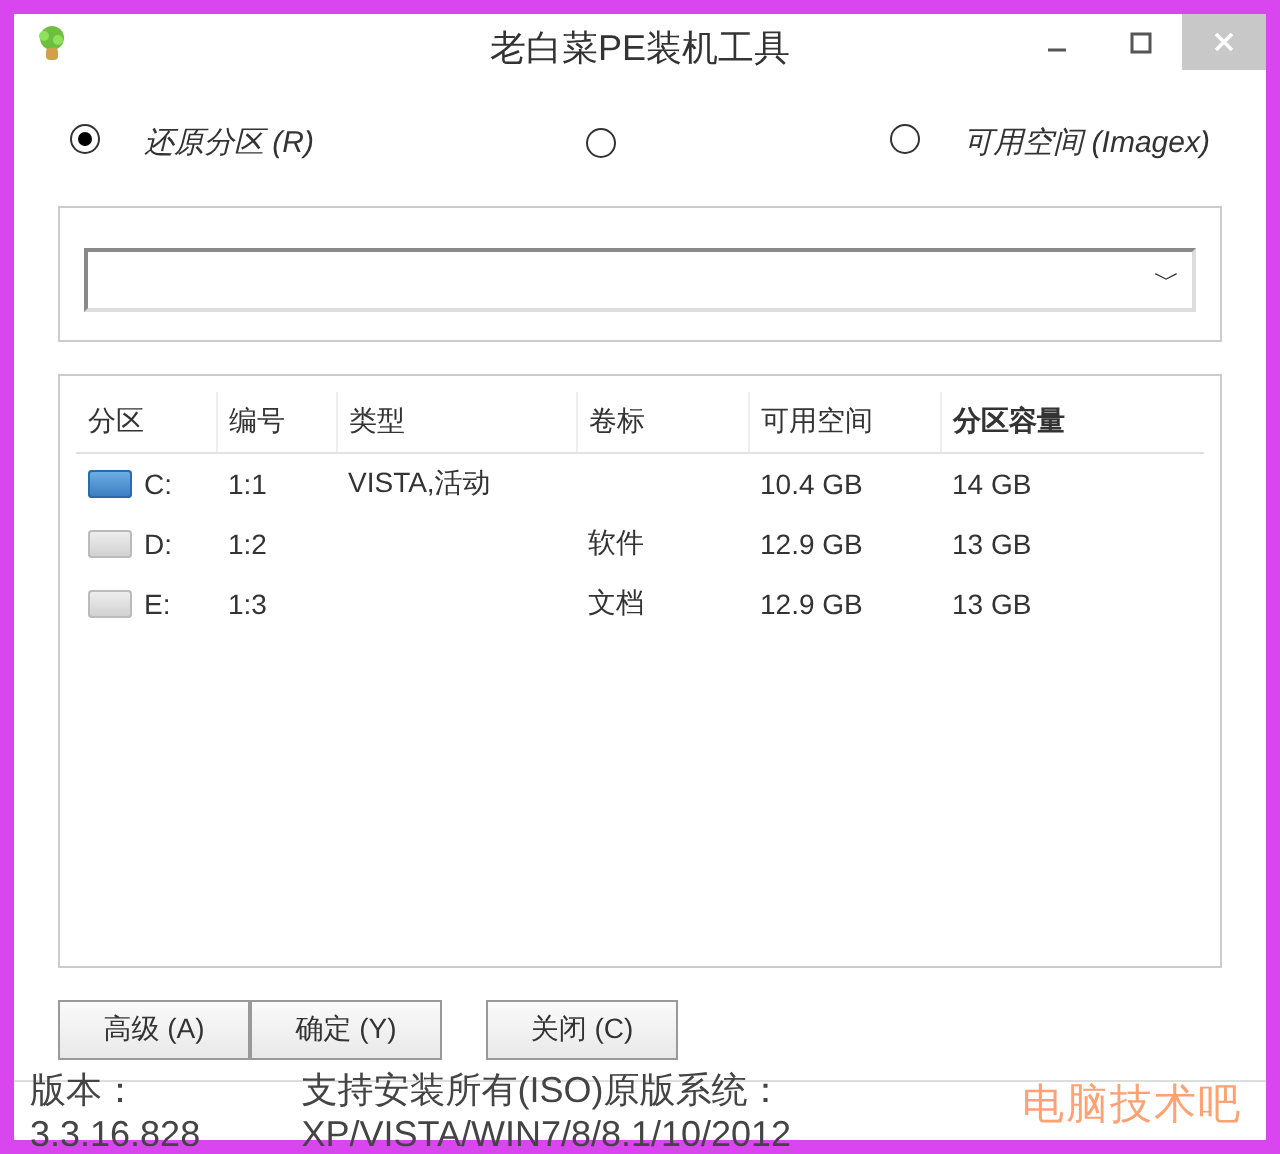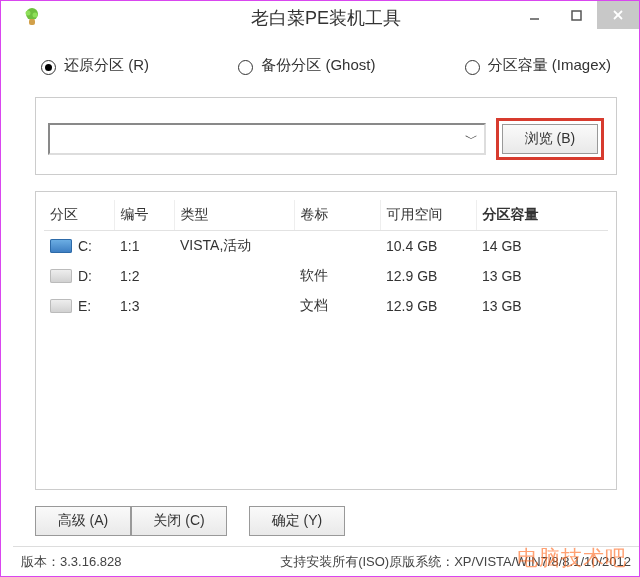--- a/index.html
+++ b/index.html
@@ -5,24 +5,23 @@
   * { box-sizing:border-box; }
   body {
     margin:0; padding:0;
     width:640px; height:577px;
     font-family:"Microsoft YaHei","SimSun",sans-serif;
     font-size:15px; color:#333;
     background:#fff;
   }
   .window {
     width:640px; height:577px;
-    border:1px solid #d946ef;
+    border:7px solid #d946ef;
     display:flex; flex-direction:column;
     position:relative;
-    padding-left:12px;
   }
   
   .titlebar {
     height:35px; background:#fff;
     display:flex; align-items:center;
     position:relative;
     border-bottom:1px solid rgba(0,0,0,0);
   }
   .titlebar .app-icon { margin-left:8px; }
   .titlebar .title-text {
@@ -37,21 +36,21 @@
     font-size:14px; color:#555;
   }
   .win-btn.close { background:#c8c8c8; color:#fff0f0; }
   
   .body-area { flex:1; padding:12px 16px 6px 16px; display:flex; flex-direction:column; }
   
   .radio-row {
     display:flex; align-items:center; justify-content:space-between;
     padding:8px 12px 16px 12px; font-size:15px;
   }
-  .radio-item { display:flex; align-items:flex-end; gap:8px; }
+  .radio-item { display:flex; align-items:flex-start; gap:22px;font-style:italic; }
   .radio { width:15px; height:15px; border-radius:50%; border:1.5px solid #333; display:flex; align-items:center; justify-content:center; }
   .radio.checked::after { content:""; width:7px; height:7px; border-radius:50%; background:#000; }
   
   .group-path {
     border:1px solid #ccc;
     padding:20px 12px 14px 12px;
     position:relative; margin:6px 6px 10px 6px;
   }
   .group-label {
     position:absolute; top:-11px; left:10px;
@@ -101,21 +100,21 @@
   
   .btn-row {
     display:flex; align-items:center; justify-content:flex-start;
     margin:10px 6px 4px 6px;
   }
   .btn-row .right { display:flex; gap:22px; }
   
   .statusbar {
     height:30px; border-top:1px solid #ddd;
     display:flex; align-items:center; justify-content:space-between;
-    padding:0 8px; font-size:13px; color:#444;
+    padding:0 8px; font-size:18px; color:#444;
   }
   
   .watermark {
     position:absolute; right:12px; bottom:4px;
     font-size:21px; font-weight:400;
     color:rgba(255,110,40,0.65);
     letter-spacing:1px;
     pointer-events:none;
   }
 </style>
@@ -156,38 +155,32 @@
 
   <div class="body-area">
 
     <div class="radio-row">
       <div class="radio-item">
         <span class="radio checked"></span>
         <span>还原分区 (R)</span>
       </div>
       <div class="radio-item">
         <span class="radio"></span>
-        <span>备份分区 (Ghost)</span>
       </div>
       <div class="radio-item">
         <span class="radio"></span>
-        <span>分区容量 (Imagex)</span>
+        <span>可用空间 (Imagex)</span>
       </div>
     </div>
 
     <div class="group-path">
       <div class="path-row">
         <div class="combo">
           <span></span>
           <span class="caret">﹀</span>
-        </div>
-        <div class="browse-wrap">
-          <div class="btn">
-            <span>浏览 (B)</span>
-          </div>
         </div>
       </div>
     </div>
 
     <div class="group-table">
       <table class="table">
         <thead>
           <tr>
             <th class="col-drive">分区</th>
             <th class="col-num">编号</th>
@@ -240,24 +233,24 @@
           </tbody>
       </table>
     </div>
 
     <div class="btn-row">
       <div class="btn">
         <span>高级 (A)</span>
       </div>
       <div class="right">
         <div class="btn">
-          <span>关闭 (C)</span>
+          <span>确定 (Y)</span>
         </div>
         <div class="btn">
-          <span>确定 (Y)</span>
+          <span>关闭 (C)</span>
         </div>
       </div>
     </div>
 
   </div>
 
   <div class="statusbar">
     <div>
       <span>版本：</span><span>3.3.16.828</span>
     </div>

